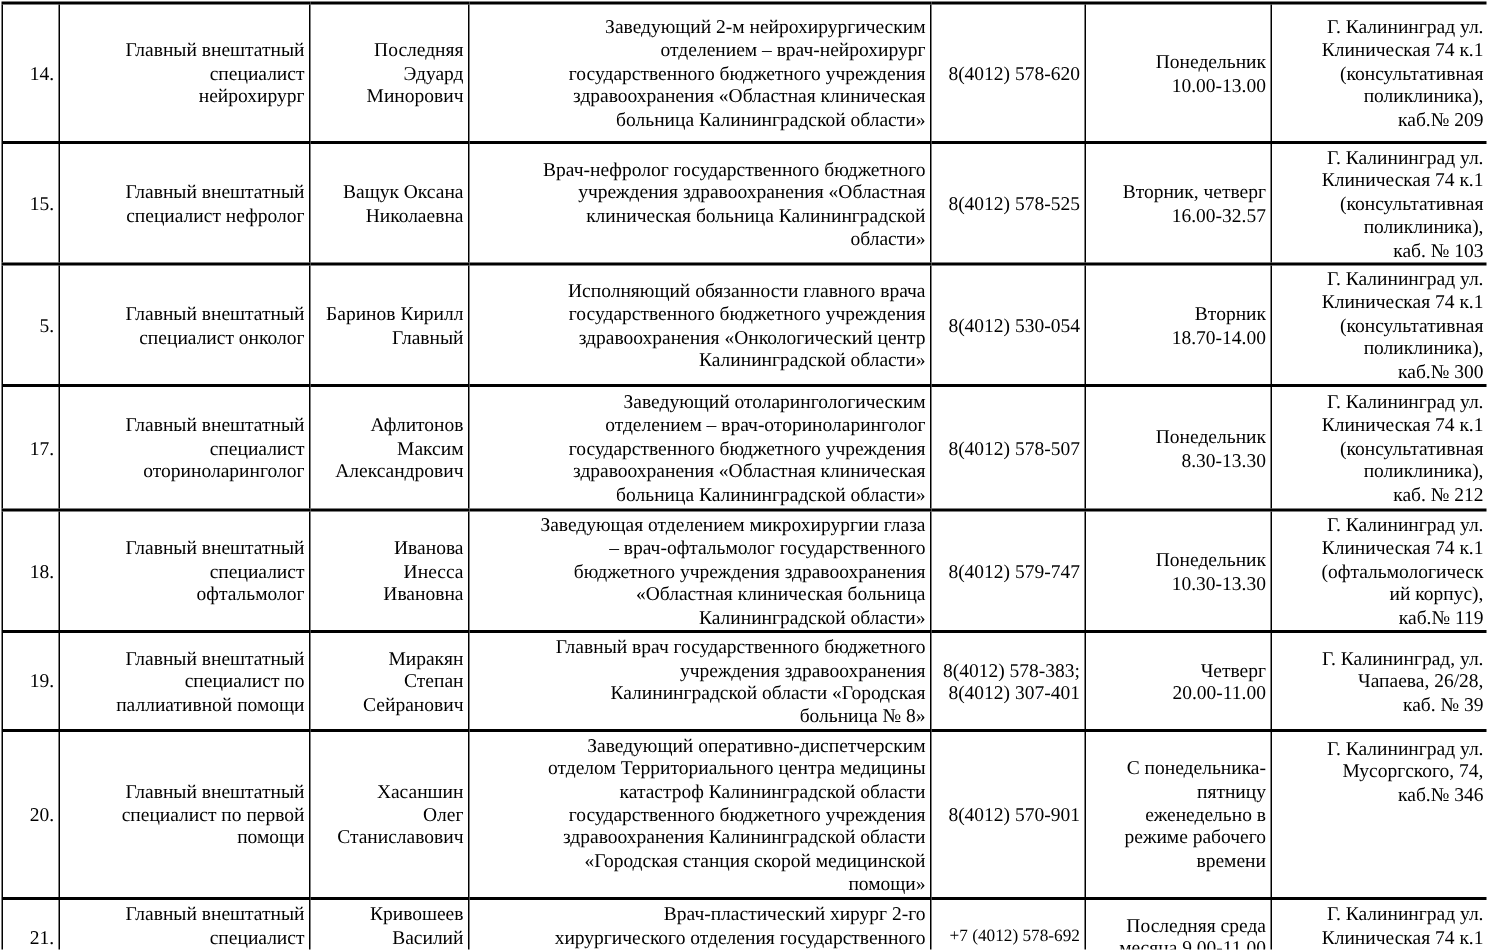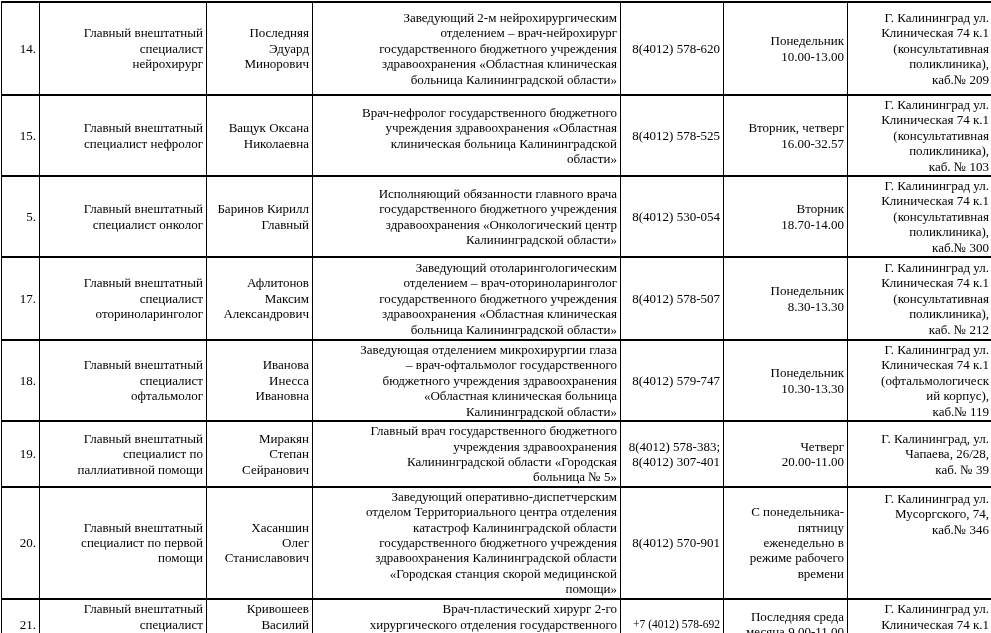--- a/index.html
+++ b/index.html
@@ -172,39 +172,39 @@
           <td>19.</td>
           <td>Главный внештатный
 специалист по
 паллиативной помощи</td>
           <td>Миракян
 Степан
 Сейранович</td>
           <td>Главный врач государственного бюджетного
 учреждения здравоохранения
 Калининградской области «Городская
-больница № 5»</td>
+больница № 8»</td>
           <td>8(4012) 578-383;
 8(4012) 307-401</td>
           <td>Четверг
 20.00-11.00</td>
           <td>Г. Калининград, ул.
 Чапаева, 26/28,
 каб. № 39</td>
         </tr>
         <tr style="height: 112px;">
           <td>20.</td>
           <td>Главный внештатный
 специалист по первой
 помощи</td>
           <td>Хасаншин
 Олег
 Станиславович</td>
           <td>Заведующий оперативно-диспетчерским
-отделом Территориального центра отделения
+отделом Территориального центра медицины
 катастроф Калининградской области
 государственного бюджетного учреждения
 здравоохранения Калининградской области
 «Городская станция скорой медицинской
 помощи»</td>
           <td>8(4012) 570-901</td>
           <td>С понедельника-
 пятницу
 еженедельно в
 режиме рабочего

